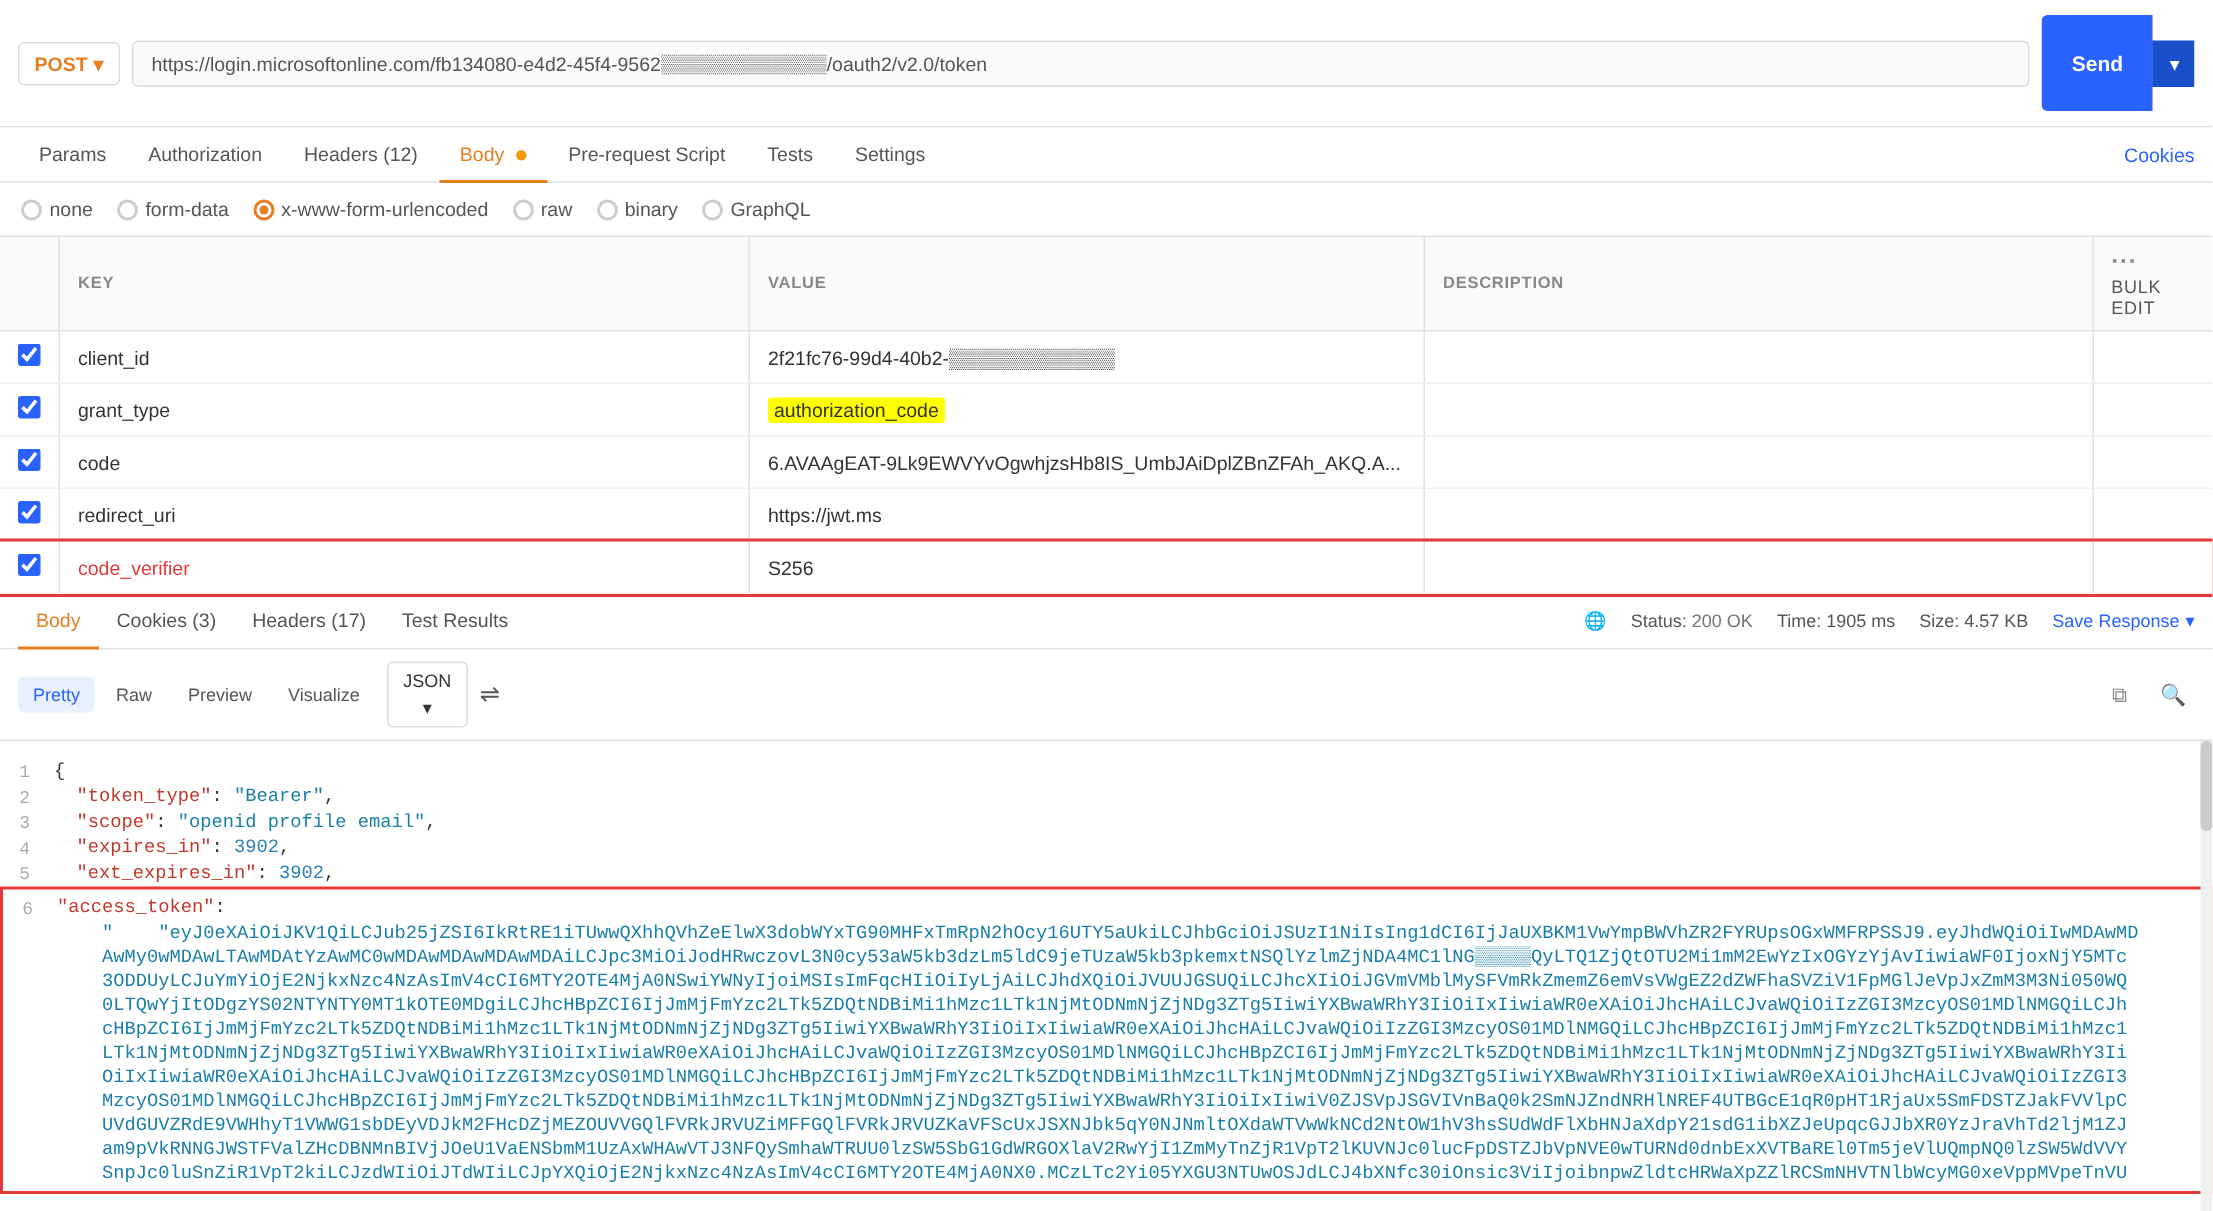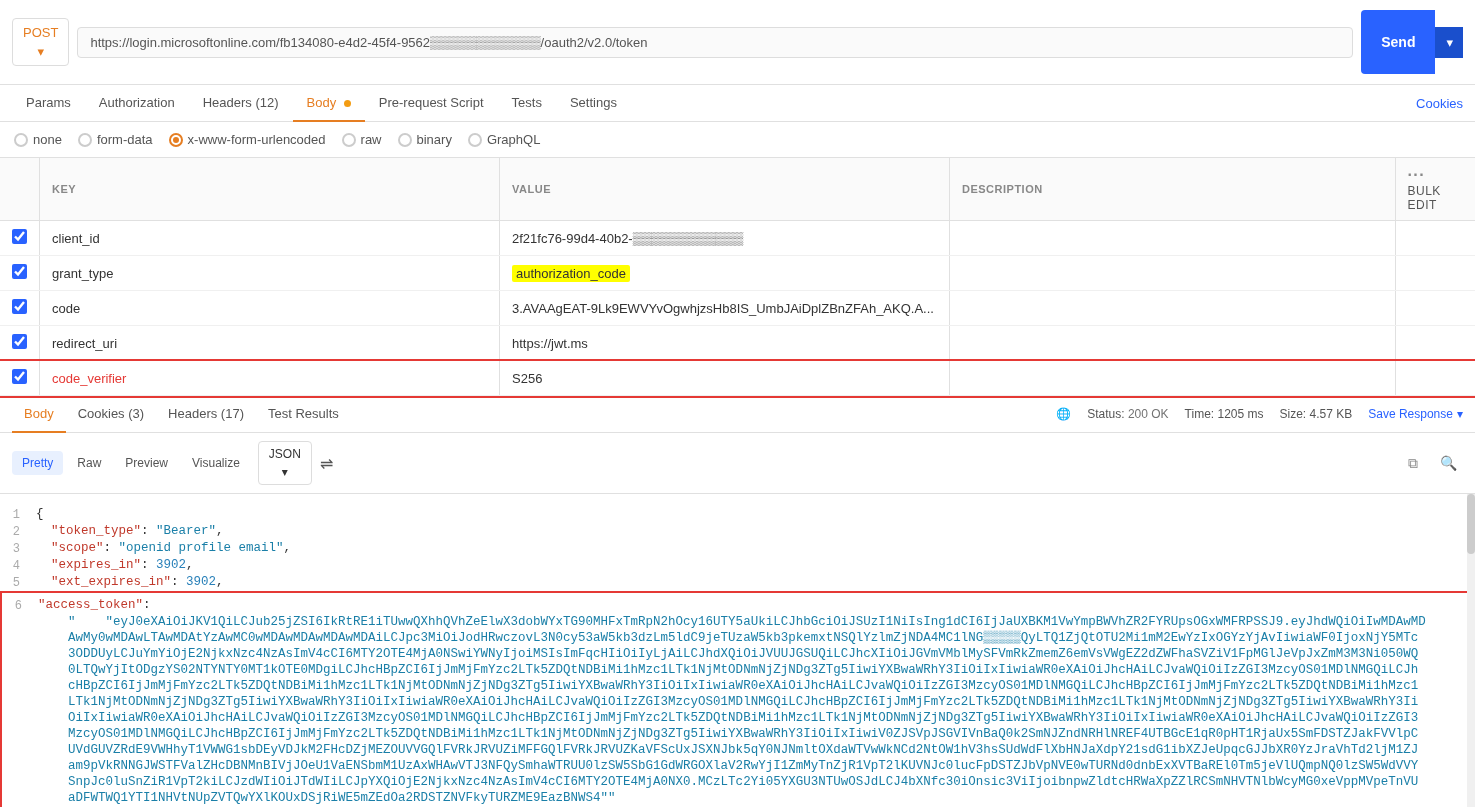--- a/index.html
+++ b/index.html
@@ -6,21 +6,21 @@
     body { font-family: -apple-system, BlinkMacSystemFont, 'Segoe UI', sans-serif; font-size: 13px; background: #fff; color: #333; }
 
     
     .url-bar {
       display: flex; align-items: center; gap: 8px;
       padding: 10px 12px; border-bottom: 1px solid #e0e0e0; background: #fff;
     }
     .method-select {
       display: flex; align-items: center; gap: 4px;
       padding: 6px 10px; border: 1px solid #ddd; border-radius: 4px;
-      font-size: 13px; font-weight: 400; color: #e67e22; cursor: pointer; background: #fff; flex-direction: column;
+      font-size: 13px; font-weight: 700; color: #e67e22; cursor: pointer; background: #fff;
     }
     .url-input {
       flex: 1; padding: 7px 12px; border: 1px solid #ddd; border-radius: 4px;
       font-size: 13px; color: #555; background: #fafafa;
     }
     .send-btn {
       display: flex; align-items: center; gap: 0;
       border-radius: 4px; overflow: hidden;
     }
     .send-btn-main {
@@ -228,21 +228,21 @@
       </td>
       <td class="desc-col"></td>
       <td class="actions-col"></td>
     </tr>
         <tr>
       <td class="cb-col">
         <input type="checkbox" class="checkbox" checked="" style="">
       </td>
       <td class="key-col" style="">code</td>
       <td class="val-col">
-        3.AVAAgEAT-9Lk9EWVYvOgwhjzsHb8IS_UmbJAiDplZBnZFAh_AKQ.A...
+        6.AVAAgEAT-9Lk9EWVYvOgwhjzsHb8IS_UmbJAiDplZBnZFAh_AKQ.A...
       </td>
       <td class="desc-col"></td>
       <td class="actions-col"></td>
     </tr>
         <tr>
       <td class="cb-col">
         <input type="checkbox" class="checkbox" checked="" style="">
       </td>
       <td class="key-col" style="">redirect_uri</td>
       <td class="val-col">
@@ -267,21 +267,21 @@
 </div>
 
 <div class="response-bar">
   <div class="resp-tab active">Body</div>
   <div class="resp-tab">Cookies (3)</div>
   <div class="resp-tab">Headers (17)</div>
   <div class="resp-tab">Test Results</div>
   <div class="resp-meta">
     <span>🌐</span>
     <span>Status: <span class="status-ok">200 OK</span></span>
-    <span>Time: <span>1205 ms</span></span>
+    <span>Time: <span>1905 ms</span></span>
     <span>Size: <span>4.57 KB</span></span>
     <span class="save-response-btn">
       <span>Save Response</span>
       <span>▾</span>
     </span>
   </div>
 </div>
 
 <div class="code-toolbar">
   <button class="code-btn active">Pretty</button>
@@ -362,21 +362,17 @@
         <span class="line-content"><span class="json-str">    UVdGUVZRdE9VWHhyT1VWWG1sbDEyVDJkM2FHcDZjMEZOUVVGQlFVRkJRVUZiMFFGQlFVRkJRVUZKaVFScUxJSXNJbk5qY0NJNmltOXdaWTVwWkNCd2NtOW1hV3hsSUdWdFlXbHNJaXdpY21sdG1ibXZJeUpqcGJJbXR0YzJraVhTd2ljM1ZJ</span></span>
       </div>
       <div class="line">
         <span class="line-num"></span>
         <span class="line-content"><span class="json-str">    am9pVkRNNGJWSTFValZHcDBNMnBIVjJOeU1VaENSbmM1UzAxWHAwVTJ3NFQySmhaWTRUU0lzSW5SbG1GdWRGOXlaV2RwYjI1ZmMyTnZjR1VpT2lKUVNJc0lucFpDSTZJbVpNVE0wTURNd0dnbExXVTBaREl0Tm5jeVlUQmpNQ0lzSW5WdVVY</span></span>
       </div>
       <div class="line">
         <span class="line-num"></span>
         <span class="line-content"><span class="json-str">    SnpJc0luSnZiR1VpT2kiLCJzdWIiOiJTdWIiLCJpYXQiOjE2NjkxNzc4NzAsImV4cCI6MTY2OTE4MjA0NX0.MCzLTc2Yi05YXGU3NTUwOSJdLCJ4bXNfc30iOnsic3ViIjoibnpwZldtcHRWaXpZZlRCSmNHVTNlbWcyMG0xeVppMVpeTnVU</span></span>
       </div>
-      <div class="line">
-        <span class="line-num"></span>
-        <span class="line-content"><span class="json-str">    aDFWTWQ1YTI1NHVtNUpZVTQwYXlKOUxDSjRiWE5mZEdOa2RDSTZNVFkyTURZME9EazBNWS4""</span></span>
-      </div>
     </div>
     <div class="scrollbar-track">
       <div class="scrollbar-thumb"></div>
     </div>
   </div>
 
 </body></html>

